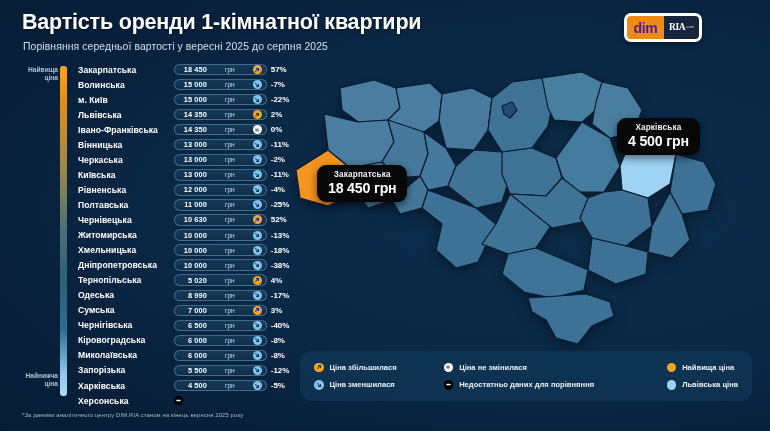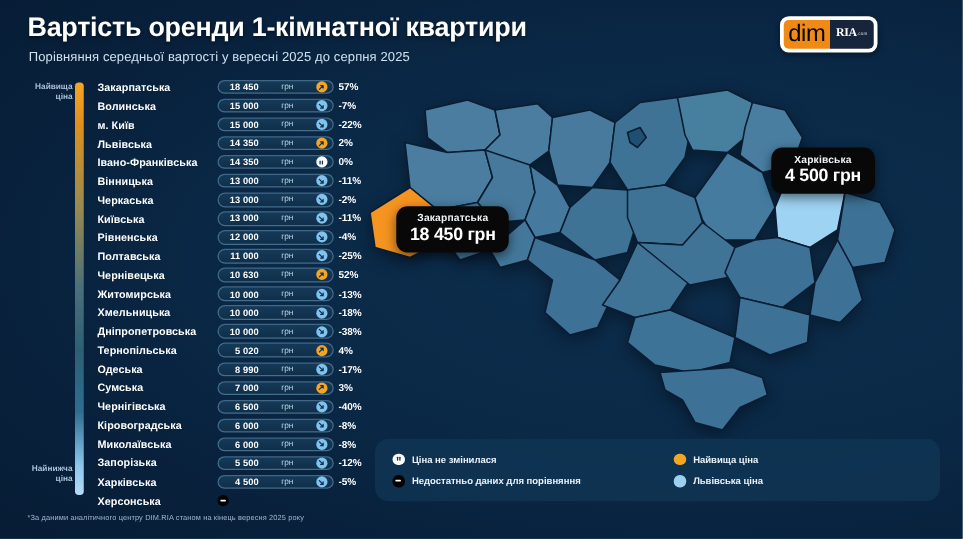--- a/index.html
+++ b/index.html
@@ -30,21 +30,21 @@
   .logo {
     position:absolute; right:14px; top:13px;
     width:78px; height:29px; border-radius:7px;
     background:#ffffff; padding:3px;
     display:flex; align-items:stretch;
     box-shadow:0 2px 5px rgba(0,0,0,.4);
   }
   .logo-dim {
     background:#f08a16; border-radius:4px 0 0 4px;
     flex:1.05; display:flex; align-items:center; justify-content:center;
-    color:#000000; font-weight:normal; font-size:19px; letter-spacing:-.3px;
+    color:#4c1d95; font-weight:bold; font-size:14px; letter-spacing:-.3px;
   }
   .logo-ria {
     background:#16243c; border-radius:0 4px 4px 0;
     flex:1; display:flex; flex-direction:row; align-items:center; justify-content:center;
     color:#fff; line-height:1;
   }
   .logo-ria .r2 { font-size:9.5px; font-weight:bold; font-family:"Liberation Serif",serif; letter-spacing:-.3px; }
   .logo-ria .r3 { font-size:3.6px; letter-spacing:.2px; opacity:.85; }
 
   
@@ -485,20 +485,38 @@
   <div class="callout zak">
     <div class="c-name">Закарпатська</div>
     <div class="c-val">18 450 грн</div>
   </div>
   <div class="callout kha">
     <div class="c-name">Харківська</div>
     <div class="c-val">4 500 грн</div>
   </div>
 
   <div class="legend">
+    <div class="lg-col lg-c1" id="lg1">
+        <div class="lg-item">
+          <span class="dot badge up" style="background:#f5a524">
+            <svg width="6" height="6" viewBox="0 0 10 10">
+              <path d="M2.5,7.5 L7.5,2.5 M4.2,2.5 L7.5,2.5 L7.5,5.8" stroke="#10304d" stroke-width="1.7" fill="none" stroke-linecap="round" stroke-linejoin="round"></path>
+            </svg>
+          </span>
+          <span class="t">Ціна збільшилася</span>
+        </div>
+        <div class="lg-item">
+          <span class="dot badge down" style="background:#7fc3ee">
+            <svg width="6" height="6" viewBox="0 0 10 10">
+              <path d="M2.5,2.5 L7.5,7.5 M7.5,4.2 L7.5,7.5 L4.2,7.5" stroke="#10304d" stroke-width="1.7" fill="none" stroke-linecap="round" stroke-linejoin="round"></path>
+            </svg>
+          </span>
+          <span class="t">Ціна зменшилася</span>
+        </div>
+      </div>
     <div class="lg-col lg-c2" id="lg2">
         <div class="lg-item">
           <span class="dot badge flat" style="background:#ffffff">
             <svg width="6" height="6" viewBox="0 0 10 10">
               <rect x="2.6" y="2.4" width="1.7" height="5.2" rx="0.6" fill="#10304d"></rect>
               <rect x="5.7" y="2.4" width="1.7" height="5.2" rx="0.6" fill="#10304d"></rect>
             </svg>
           </span>
           <span class="t">Ціна не змінилася</span>
         </div>

